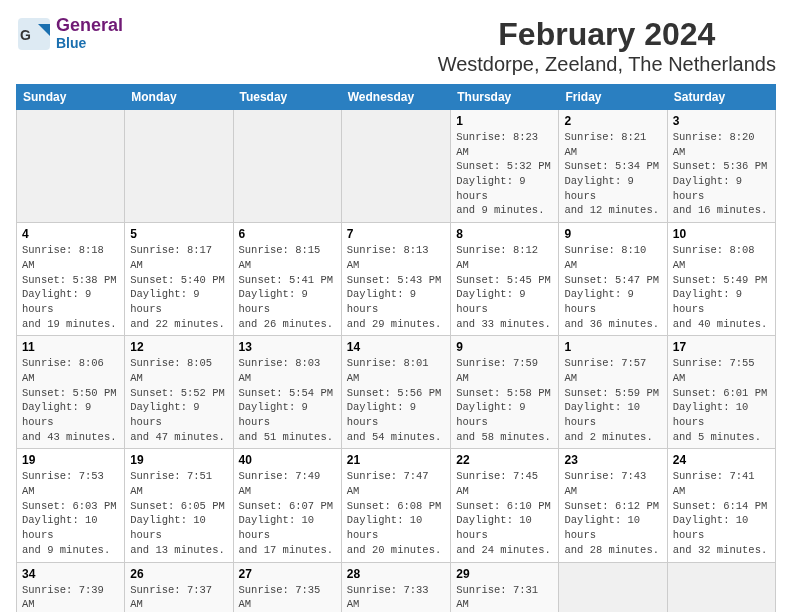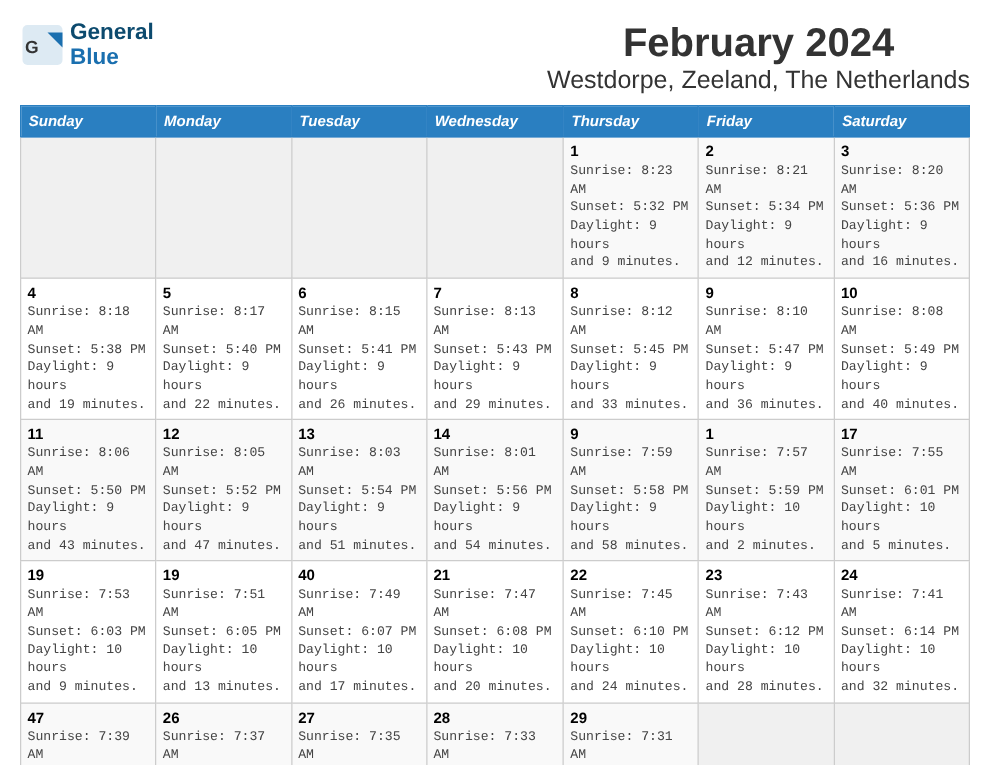--- a/index.html
+++ b/index.html
@@ -39,21 +39,20 @@
       font-size: 11px;
     }
     thead tr th {
       background-color: #2a7fc1;
       color: #fff;
       text-align: left;
       padding: 5px 6px;
       font-size: 12px;
       font-weight: bold;
       border: 1px solid #2a7fc1;
-      font-style: italic;
     }
     tbody tr td {
       border: 1px solid #ccc;
       vertical-align: top;
       padding: 4px 5px;
       width: 113px;
       min-height: 70px;
       height: 80px;
       background: #fff;
     }
@@ -86,22 +85,22 @@
   <div class="logo">
     <div style="display:flex;align-items:center;gap:4px;">
       <div style="position:relative;width:36px;height:36px;">
         <svg width="36" height="36" viewBox="0 0 36 36">
           <rect x="2" y="2" width="32" height="32" rx="4" fill="#1a6faf" opacity="0.15"></rect>
           <text x="4" y="24" font-size="14" font-weight="bold" fill="#333" font-family="Arial">G</text>
           <polygon points="22,8 34,8 34,20" fill="#1a6faf"></polygon>
         </svg>
       </div>
       <div>
-        <div style="font-size:18px;font-weight:bold;color:#0c4a6e;line-height:1.1;">General</div>
-        <div style="font-size:18px;font-weight:bold;color:#1a6faf;line-height:1.1;">Blue</div>
+        <div style="font-size:18px;font-weight:bold;color:#701a75;line-height:1.1;">General</div>
+        <div style="font-size:14px;font-weight:bold;color:#1a6faf;line-height:1.1;">Blue</div>
       </div>
     </div>
   </div>
   <div class="title-block">
     <div class="main-title">February 2024</div>
     <div class="subtitle">Westdorpe, Zeeland, The Netherlands</div>
   </div>
 </div>
 
 <table>
@@ -220,21 +219,21 @@
           <span class="day-number">23</span>
           <div class="day-info">Sunrise: 7:43 AM<br>Sunset: 6:12 PM<br>Daylight: 10 hours<br>and 28 minutes.</div>
         </td>
         <td>
           <span class="day-number">24</span>
           <div class="day-info">Sunrise: 7:41 AM<br>Sunset: 6:14 PM<br>Daylight: 10 hours<br>and 32 minutes.</div>
         </td>
       </tr>
       <tr>
         <td>
-          <span class="day-number">47</span>
+          <span class="day-number">34</span>
           <div class="day-info">Sunrise: 7:39 AM<br>Sunset: 6:16 PM<br>Daylight: 10 hours<br>and 36 minutes.</div>
         </td>
         <td>
           <span class="day-number">26</span>
           <div class="day-info">Sunrise: 7:37 AM<br>Sunset: 6:17 PM<br>Daylight: 10 hours<br>and 40 minutes.</div>
         </td>
         <td>
           <span class="day-number">27</span>
           <div class="day-info">Sunrise: 7:35 AM<br>Sunset: 6:19 PM<br>Daylight: 10 hours<br>and 43 minutes.</div>
         </td>

